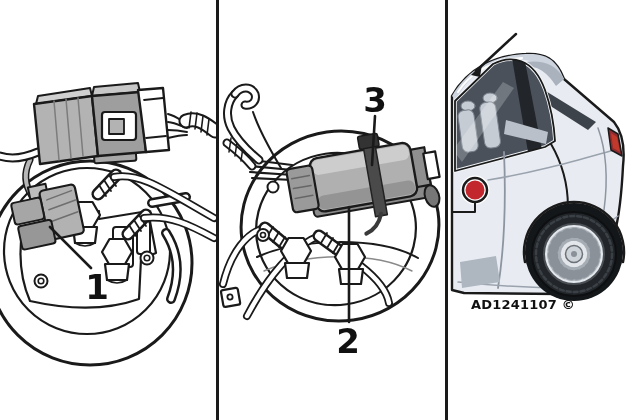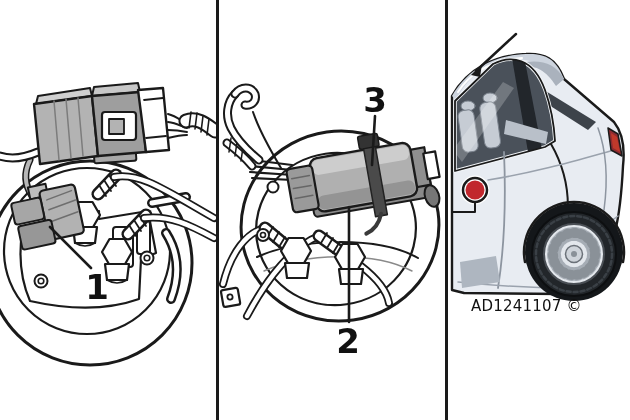--- a/index.html
+++ b/index.html
@@ -7,21 +7,21 @@
     position:relative;width:630px;height:420px;background:#ffffff;
     font-family:"DejaVu Sans","Liberation Sans",sans-serif;overflow:hidden;
   }
   .panel{position:absolute;top:0;}
   .divider{position:absolute;top:0;width:3px;height:420px;background:#1a1a1a;}
   .callout{
     position:absolute;transform:translate(-50%,-50%);
     font-weight:bold;font-size:34px;color:#111;line-height:1;
   }
   .credit{
-    position:absolute;font-weight:normal;font-size:15px;color:#111;letter-spacing:.2px;
+    position:absolute;font-weight:bold;font-size:13px;color:#111;letter-spacing:.2px;
   }
 </style>
 </head>
 <body>
 
 <div class="figure">
 
   <svg class="panel" style="left:0" width="216" height="420" viewBox="0 0 216 420">
     <g stroke-linejoin="round" stroke-linecap="round">
 

